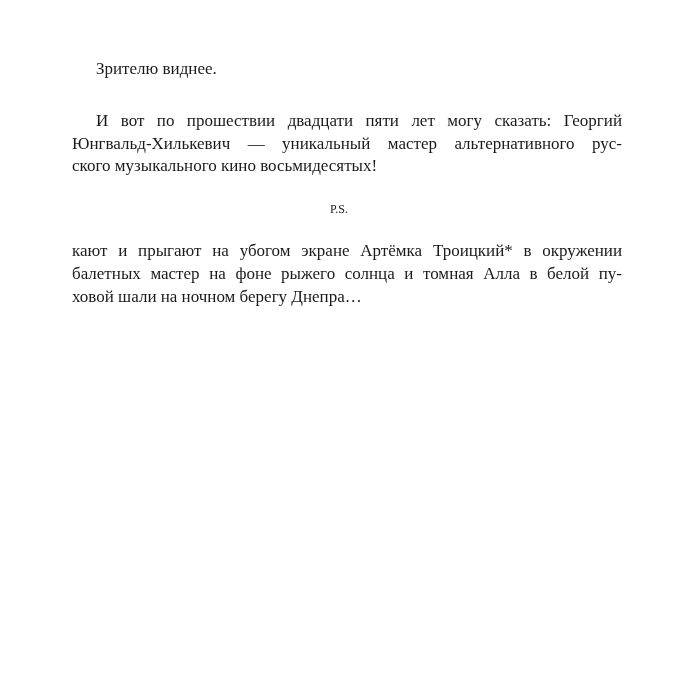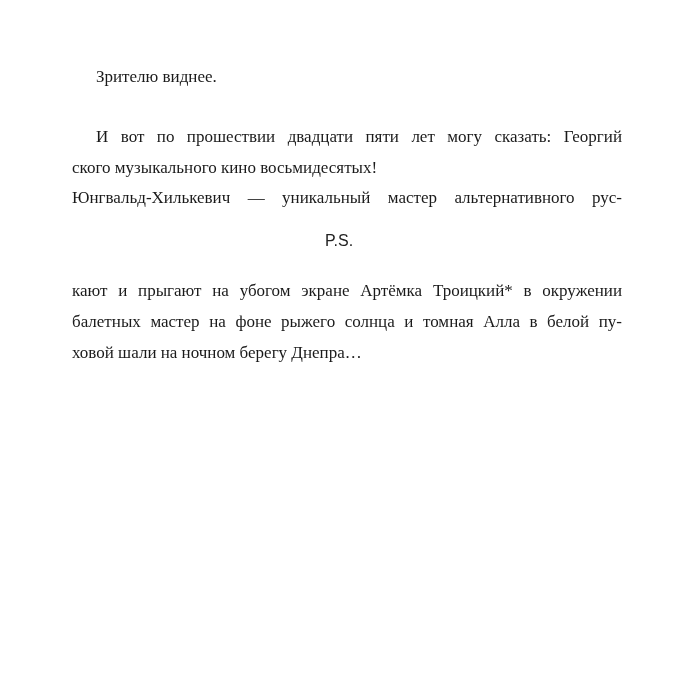--- a/index.html
+++ b/index.html
@@ -3,44 +3,44 @@
 <meta charset="utf-8">
 <style>
   html, body { margin: 0; padding: 0; background: #ffffff; }
   body { width: 688px; height: 688px; position: relative; overflow: hidden; }
   .page {
     position: absolute; left: 48px; top: 58px; width: 574px;
     font-family: "Liberation Serif", "DejaVu Serif", serif;
     font-size: 17px; line-height: 22.8px; color: #1a1a1a;
   }
   .para { margin: 0; text-align: justify; text-indent: 24px; }
-  .line { display: block; text-align: justify; text-align-last: justify; white-space: nowrap; margin-top: 8px; }
+  .line { display: block; text-align: justify; text-align-last: justify; white-space: nowrap; }
   .line.last { text-align-last: left; }
   .line.indent { padding-left: 24px; }
   .gap { height: 29px; }
   .ps {
-    text-align: center; font-family: Liberation Sans, sans-serif;
-    font-size: 16px; line-height: 22px; color: #222; margin: 0;
+    text-align: center; font-family: Liberation Serif, serif;
+    font-size: 12px; line-height: 22px; color: #222; margin: 0;
     padding-left: 8px;
   }
   .gap-ps1 { height: 20px; }
   .gap-ps2 { height: 20px; }
 </style>
 </head>
 <body>
 
 <div class="page">
   <p class="para">
     <span class="line last indent">Зрителю виднее.</span>
   </p>
   <div class="gap"></div>
   <p class="para">
     <span class="line indent">И вот по прошествии двадцати пяти лет могу сказать: Георгий</span>
+    <span class="line">Юнгвальд-Хилькевич — уникальный мастер альтернативного рус-</span>
     <span class="line last">ского музыкального кино восьмидесятых!</span>
-    <span class="line">Юнгвальд-Хилькевич — уникальный мастер альтернативного рус-</span>
   </p>
   <div class="gap-ps1"></div>
   <p class="ps">P.S.</p>
   <div class="gap-ps2"></div>
   <p class="para">
     <span class="line">кают и прыгают на убогом экране Артёмка Троицкий* в окружении</span>
     <span class="line">балетных мастер на фоне рыжего солнца и томная Алла в белой пу-</span>
     <span class="line last">ховой шали на ночном берегу Днепра…</span>
   </p>
 </div>

